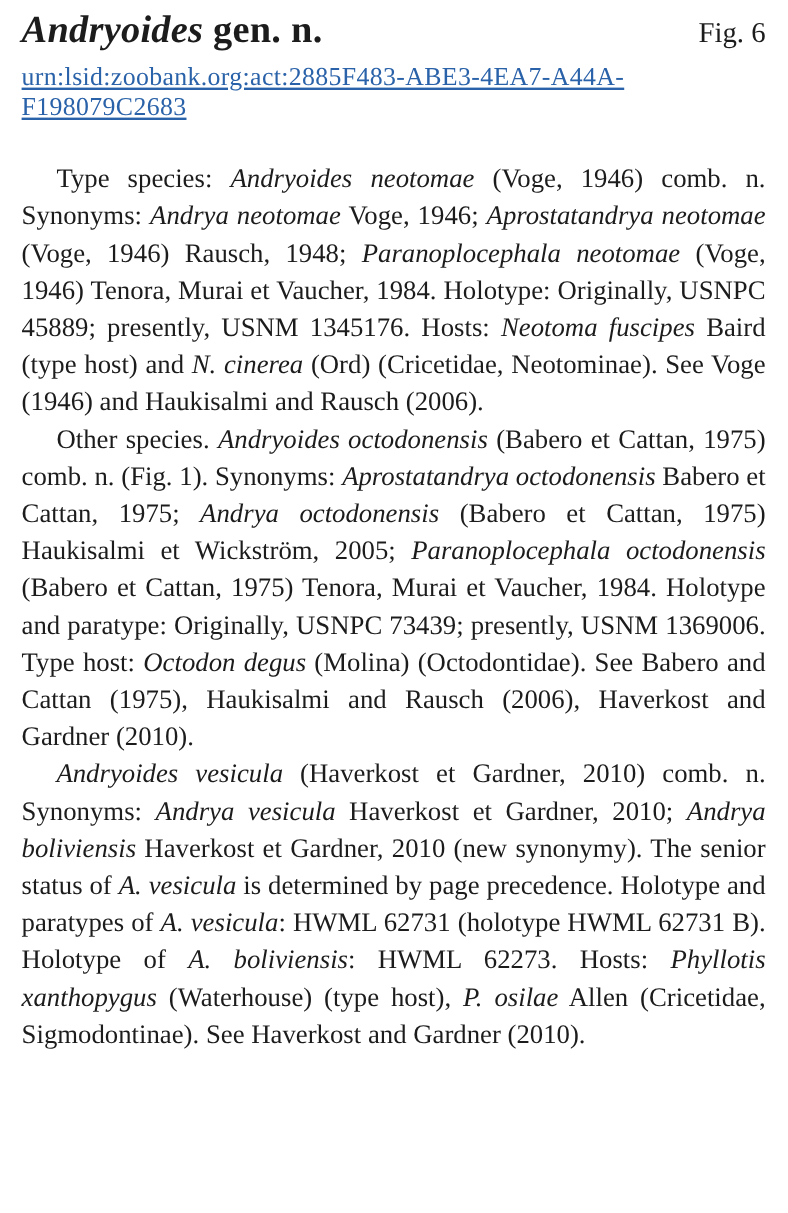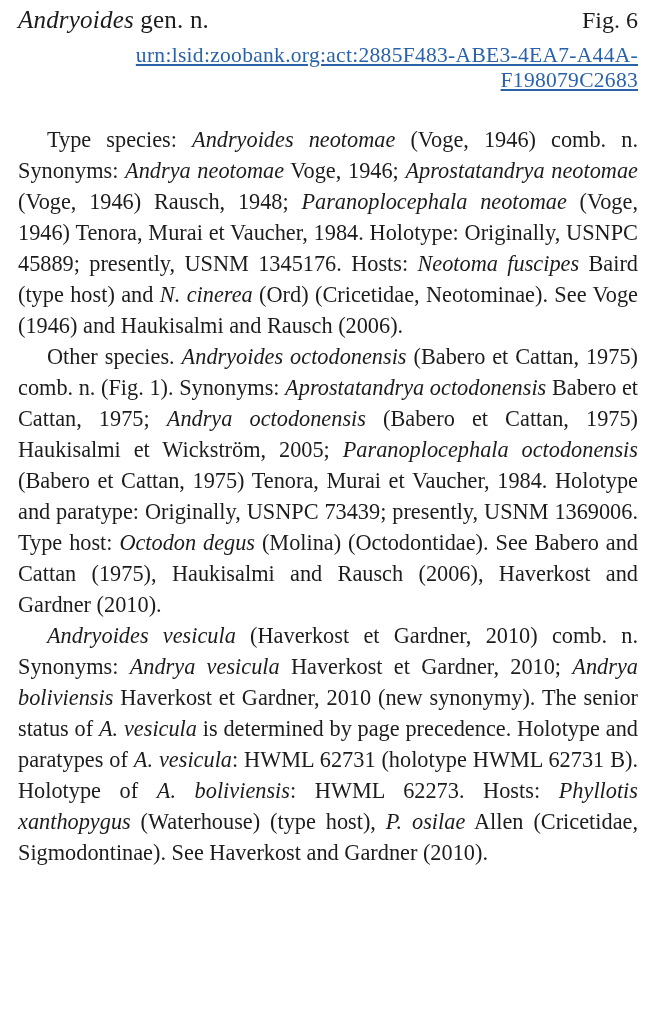--- a/index.html
+++ b/index.html
@@ -13,35 +13,34 @@
     font-family: "Liberation Serif", serif;
     padding: 6px 19px 0 18px;
     overflow: hidden;
   }
   .doc-header {
     display: flex;
     justify-content: space-between;
     align-items: baseline;
   }
   .page-title {
-    font-size: 25px;
-    font-weight: normal;
+    font-size: 32px;
+    font-weight: bold;
     letter-spacing: 0.2px;
   }
   .fig-ref {
     font-size: 24px;
     font-weight: normal;
   }
   .zoobank-label {
     margin-top: 25px;
     font-size: 21px;
   }
   .zoobank-link-line {
     margin-top: 9px;
-    text-align: right;
   }
   a.zoobank-link {
     font-size: 21.5px;
     color: #2a62a9;
     text-decoration: underline;
     cursor: pointer;
     letter-spacing: 0.3px;
   }
   .body-text {
     margin-top: 31px;

